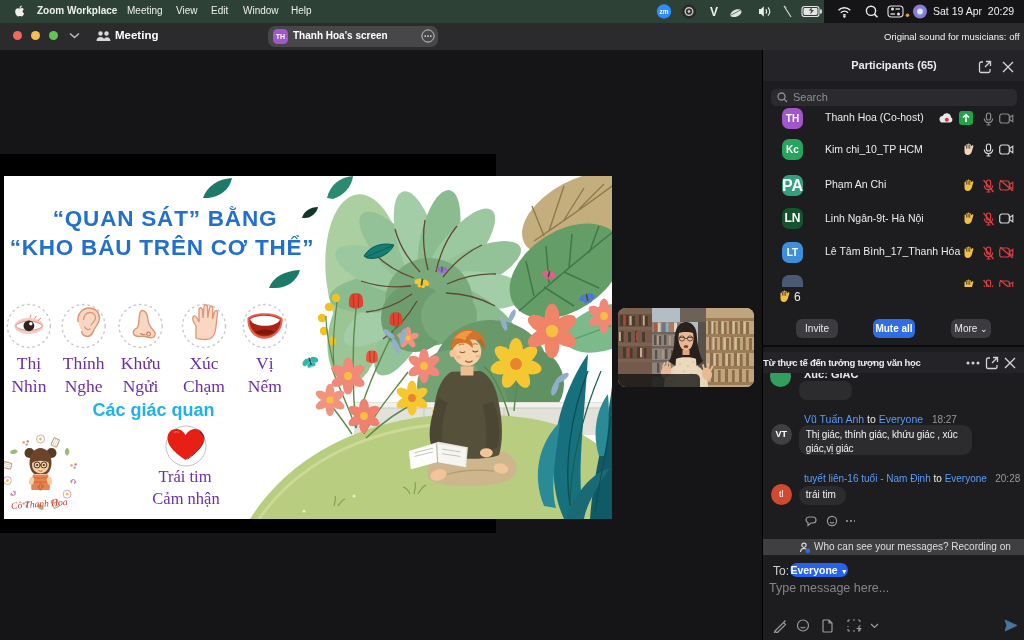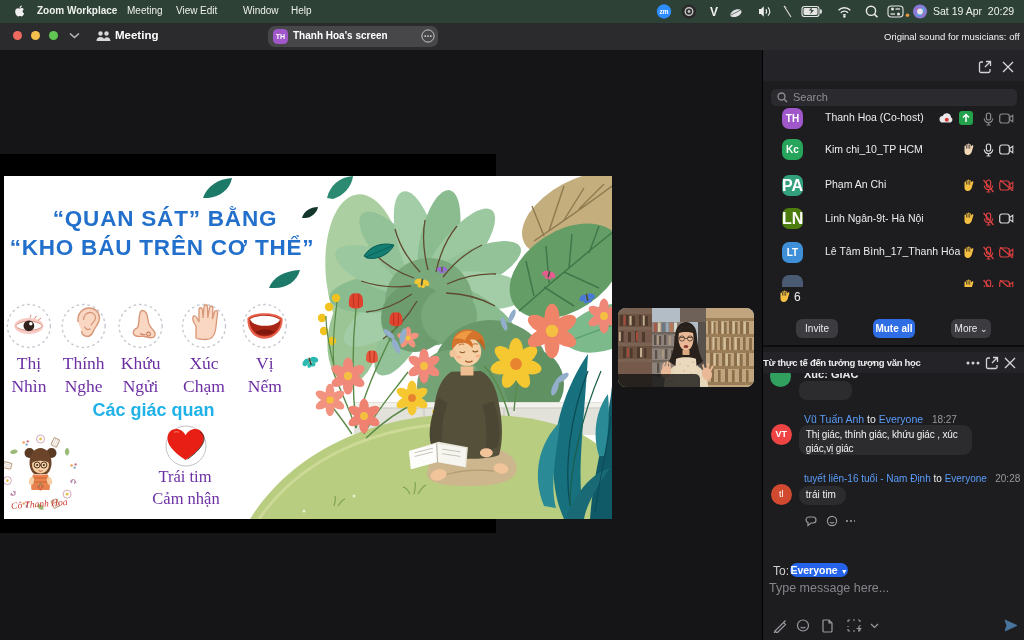--- a/index.html
+++ b/index.html
@@ -1,20 +1,20 @@
 <!DOCTYPE html>
 <html><head>
 <meta charset="utf-8">
 <style>
 * { margin:0; padding:0; box-sizing:border-box; }
 html,body { width:1024px; height:640px; overflow:hidden; background:#151517; font-family:"Liberation Sans", sans-serif; }
 .abs { position:absolute; }
 #stage { position:relative; width:1024px; height:640px; }
 
-#menubar { left:0; top:0; width:1024px; height:23px; background:#2e4136; color:#eef0ee; font-size:10px; }
+#menubar { left:0; top:0; width:824px; height:23px; background:#2e4136; color:#eef0ee; font-size:10px; }
 #menubar .mi { position:absolute; top:5px; white-space:nowrap; }
 
 #titlebar { left:0; top:23px; width:1024px; height:27px; background:#2b2b2d; }
 .tl { position:absolute; top:7.5px; width:9px; height:9px; border-radius:50%; }
 #pill { position:absolute; left:268px; top:2.5px; width:170px; height:21px; background:#47474a; border-radius:7px; color:#fff; font-size:10px; font-weight:bold; }
 
 #mainarea { left:0; top:50px; width:762px; height:590px; background:#151517; }
 #shareblack { left:0; top:104px; width:496px; height:379px; background:#000; }
 #slide { left:4px; top:22px; width:608px; height:343px; background:#fff; overflow:hidden; }
 
@@ -34,21 +34,21 @@
 </head>
 <body>
 <div id="stage">
   <div class="abs" id="menubar">
     <svg class="abs" style="left:15px;top:5px" width="10" height="12" viewBox="0 0 170 200">
         <path fill="#f0f0f0" d="M150.4 69.2c-1.1.8-20.3 11.6-20.3 35.6 0 27.8 24.4 37.6 25.1 37.8-.1.6-3.9 13.4-12.9 26.4-8 11.5-16.4 22.9-29.1 22.9s-16-7.4-30.7-7.4c-14.3 0-19.4 7.6-31 7.6s-19.7-10.6-29-23.6C11.9 153.1 3.2 129.3 3.2 106.7c0-36.2 23.5-55.4 46.7-55.4 12.3 0 22.6 8.1 30.3 8.1 7.4 0 18.9-8.6 32.9-8.6 5.3 0 24.5.5 37.3 18.4zM106.3 35.5c5.8-6.9 9.9-16.5 9.9-26.1 0-1.3-.1-2.7-.4-3.8-9.4.4-20.7 6.3-27.4 14.2-5.3 6-10.3 15.6-10.3 25.3 0 1.5.2 2.9.4 3.4.6.1 1.6.2 2.5.2 8.5 0 19.1-5.7 25.3-13.2z"></path>
       </svg>
     <span class="mi" style="left:37px;font-weight:bold">Zoom Workplace</span>
     <span class="mi" style="left:127px">Meeting</span>
     <span class="mi" style="left:176px">View</span>
-    <span class="mi" style="left:200px">Edit</span>
+    <span class="mi" style="left:211px">Edit</span>
     <span class="mi" style="left:243px">Window</span>
     <span class="mi" style="left:291px">Help</span>
     <span class="mi" style="left:933px;font-size:10.5px;top:4.5px">Sat 19 Apr&nbsp;&nbsp;20:29</span>
     <svg class="abs" style="left:655px;top:0" width="275" height="23" viewBox="0 0 275 23">
       <circle cx="9" cy="11.5" r="7.2" fill="#2d8cff"></circle>
         <text x="9" y="14" font-size="6.5" font-weight="bold" fill="#fff" text-anchor="middle" font-family="Liberation Sans">zm</text>
       <circle cx="34" cy="11.5" r="7.2" fill="#2a2a2a"></circle>
         <path d="M30.2 11.5a3.8 3.8 0 0 1 7.6 0a3.8 3.8 0 0 1-7.6 0" fill="none" stroke="#c4c4c4" stroke-width="1.4"></path>
         <circle cx="34" cy="11.5" r="1.4" fill="#c4c4c4"></circle>
       <text x="59" y="15.5" font-size="12" font-weight="bold" fill="#f0f0f0" text-anchor="middle" font-family="Liberation Sans">V</text>
@@ -631,20 +631,21 @@
         <svg style="vertical-align:-0.5px;margin-left:2px" width="8" height="9" viewBox="0 0 10 11">
             <path d="M6 0l4 4-1.6.4L7 6l-2 2-.6-2.6L1.6 8 0 6.4 2.6 4 5 4.6 6.6 3z" fill="#fff"></path>
             <path d="M3 7.5L0.5 10.5" stroke="#fff" stroke-width="1.1"></path>
           </svg>
         <span style="margin-left:3px">Thanh Hoa</span>
       </div>
     </div>
   </div>
   <div class="abs" id="panel">
     <div class="phead" style="top:0;height:31px"></div>
+    <div class="abs" style="left:0;top:9px;width:262px;text-align:center;font-size:11px;font-weight:bold;color:#ececee">Participants (65)</div>
     <svg class="abs" style="left:215px;top:10px" width="14" height="14" viewBox="0 0 14 14">
         <path d="M5 2H3a1.5 1.5 0 0 0-1.5 1.5V11A1.5 1.5 0 0 0 3 12.5h7.5A1.5 1.5 0 0 0 12 11V9" stroke="#d4d4d6" stroke-width="1.3" fill="none"></path>
         <path d="M8 1.5h4.5V6M12.2 1.8L7 7" stroke="#d4d4d6" stroke-width="1.3" fill="none"></path>
       </svg>
     <svg class="abs" style="left:239px;top:11px" width="12" height="12" viewBox="0 0 12 12">
         <path d="M1 1l10 10M11 1L1 11" stroke="#d4d4d6" stroke-width="1.4"></path>
       </svg>
     <div class="abs" style="left:8px;top:39px;width:246px;height:17px;background:#2b2b2f;border-radius:5px">
       <svg class="abs" style="left:6px;top:3px" width="11" height="11" viewBox="0 0 11 11">
           <circle cx="4.5" cy="4.5" r="3.5" fill="none" stroke="#8e8e93" stroke-width="1.3"></circle>
@@ -696,21 +697,21 @@
     <svg class="abs" style="left:219px;top:128.5px" width="13" height="14" viewBox="0 0 13 14">
           <rect x="4.4" y="1" width="4.2" height="7" rx="2.1" fill="none" stroke="#d84040" stroke-width="1.2"></rect>
           <path d="M2.3 6.5a4.2 4.2 0 0 0 8.4 0M6.5 10.7v2.3M4.5 13h4" stroke="#d84040" stroke-width="1.2" fill="none"></path>
           <path d="M1.5 1l10 12" stroke="#d84040" stroke-width="1.3"></path>
         </svg>
     <svg class="abs" style="left:236px;top:129.5px" width="15" height="11" viewBox="0 0 15 11">
           <rect x="0.7" y="1" width="9.6" height="9" rx="2.2" fill="none" stroke="#d84040" stroke-width="1.2"></rect>
           <path d="M10.8 4.2l3-2v6.6l-3-2z" fill="none" stroke="#d84040" stroke-width="1.1"></path>
           <path d="M1 0l13 11" stroke="#d84040" stroke-width="1.3"></path>
         </svg>
-    <div class="avatar" style="left:19px;top:158px;background:#4d7c0f;font-size:16px;font-weight:bold;line-height:21px">LN</div>
+    <div class="avatar" style="left:19px;top:158px;background:#14532d;font-size:12px;font-weight:bold;line-height:21px">LN</div>
     <div class="row-name" style="left:46px;top:161.5px">Linh Ngân-9t- Hà Nội</div>
     <svg class="abs" style="left:199px;top:162px" width="13" height="13" viewBox="0 0 13 13">
           <path d="M2.5 6V3.2a.8.8 0 0 1 1.6 0V2a.8.8 0 0 1 1.6 0v-.6a.8.8 0 0 1 1.6 0V2a.8.8 0 0 1 1.6 0v1.6l1-1.2c.5-.5 1.5-.2 1.5.7 0 .5-1 3.5-1.4 4.9-.5 1.8-1.9 4-4.3 4-2 0-3.2-1.3-3.2-3.4z" fill="#f5c042"></path>
           <path d="M4.5 2.2v3.4M6.1 1.6v4M7.7 2v3.8" stroke="#1d1d20" stroke-width=".65" fill="none"></path>
         </svg>
     <svg class="abs" style="left:219px;top:162px" width="13" height="14" viewBox="0 0 13 14">
           <rect x="4.4" y="1" width="4.2" height="7" rx="2.1" fill="none" stroke="#d84040" stroke-width="1.2"></rect>
           <path d="M2.3 6.5a4.2 4.2 0 0 0 8.4 0M6.5 10.7v2.3M4.5 13h4" stroke="#d84040" stroke-width="1.2" fill="none"></path>
           <path d="M1.5 1l10 12" stroke="#d84040" stroke-width="1.3"></path>
         </svg>
@@ -775,35 +776,43 @@
       </svg>
     <svg class="abs" style="left:241px;top:307px" width="12" height="12" viewBox="0 0 12 12">
         <path d="M1 1l10 10M11 1L1 11" stroke="#d4d4d6" stroke-width="1.4"></path>
       </svg>
 
     <div class="abs" style="left:0;top:323px;width:262px;height:166px;overflow:hidden" id="chatbody">
       <div class="avatar" style="left:6.5px;top:-7px;background:#31a05f;border-radius:50%"></div>
       <span class="abs" style="left:41px;top:-5px;font-size:11px;font-weight:bold;color:#e8e8ea">Xúc: GIÁC</span>
       <div class="abs" style="left:35.8px;top:8px;width:53px;height:19px;background:#2c2c2e;border-radius:8px"></div>
       <div class="chead" style="left:41px;top:40px"><span class="cname">Vũ Tuấn Anh</span> <span style="color:#ececee">to</span> <span class="cname">Everyone</span>&nbsp;&nbsp; <span class="ctime">18:27</span></div>
-      <div class="avatar" style="left:7.7px;top:51px;background:#ef4444;border-radius:50%;font-size:9px;font-weight:bold;line-height:21px">VT</div>
+      <div class="avatar" style="left:7.7px;top:51px;background:#404040;border-radius:50%;font-size:9px;font-weight:bold;line-height:21px">VT</div>
       <div class="bubble" style="left:35.8px;top:52px;width:173px;height:30px;letter-spacing:-0.15px">Thị giác, thính giác, khứu giác , xúc giác,vị giác</div>
       <div class="chead" style="left:41px;top:100px;font-size:10px"><span class="cname">tuyết liên-16 tuổi - Nam Định</span> <span style="color:#ececee">to</span> <span class="cname">Everyone</span>&nbsp;&nbsp; <span class="ctime">20:28</span></div>
       <div class="avatar" style="left:7.7px;top:111px;background:#d1492e;border-radius:50%;font-size:9px;font-weight:normal;line-height:21px">tl</div>
       <div class="bubble" style="left:35.8px;top:112.6px;width:47px;height:19px;white-space:nowrap">trái tim</div>
       <svg class="abs" style="left:42px;top:142px" width="50" height="12" viewBox="0 0 50 12">
           <path d="M1 5a3 3 0 0 1 3-3h4a3 3 0 0 1 3 3 3 3 0 0 1-3 3H6l-3 2.5V7.6A3 3 0 0 1 1 5z" fill="none" stroke="#98989d" stroke-width="1.2"></path>
           <circle cx="27" cy="6" r="4.6" fill="none" stroke="#98989d" stroke-width="1.2"></circle>
           <path d="M25 7.2a2.6 2.6 0 0 0 4 0M25.4 4.6h.1M28.6 4.6h.1" stroke="#98989d" stroke-width="1.1" fill="none"></path>
           <circle cx="42" cy="6" r="1.1" fill="#98989d"></circle>
           <circle cx="46" cy="6" r="1.1" fill="#98989d"></circle>
           <circle cx="50" cy="6" r="1.1" fill="#98989d"></circle>
         </svg>
     </div>
 
+    <div class="abs" style="left:0;top:489px;width:262px;height:16px;background:#3f3f42">
+      <svg class="abs" style="left:36px;top:2.5px" width="12" height="12" viewBox="0 0 12 12">
+          <circle cx="5" cy="3.2" r="2.1" fill="none" stroke="#d8d8da" stroke-width="1.2"></circle>
+          <path d="M1.5 10c.3-2.2 1.6-3.6 3.5-3.6.8 0 1.5.2 2.1.7" fill="none" stroke="#d8d8da" stroke-width="1.2"></path>
+          <circle cx="8.8" cy="8.8" r="2.4" fill="#2e6de3"></circle>
+        </svg>
+      <span class="abs" style="left:51px;top:2px;font-size:10px;color:#dededf;white-space:nowrap">Who can see your messages? Recording on</span>
+    </div>
 
     <span class="abs" style="left:10px;top:514px;font-size:12px;color:#cfcfd2">To:</span>
     <div class="abs" style="left:27px;top:512.5px;width:58px;height:14px;background:#2563eb;border-radius:8px;color:#fff;font-size:10.5px;font-weight:bold;text-align:center;line-height:14px">Everyone <span style="font-size:7px">▼</span></div>
     <span class="abs" style="left:6px;top:531px;font-size:12.5px;color:#85858a">Type message here...</span>
     <svg class="abs" style="left:10px;top:568px" width="110" height="15" viewBox="0 0 110 15">
       <g stroke="#9a9a9f" stroke-width="1.2" fill="none">
         <path d="M2 13l8.5-8.5 2 2L4 15zM2 13l-1 3 3-1M10.5 4.5l2-2"></path>
         <circle cx="30" cy="7.5" r="5.5"></circle>
           <path d="M27.7 8.8a3 3 0 0 0 4.6 0M28 5.8h.1M32 5.8h.1"></path>
         <path d="M51 2h5l3 3v8a1 1 0 0 1-1 1h-7a1 1 0 0 1-1-1V3a1 1 0 0 1 1-1zM56 2v3h3"></path>

